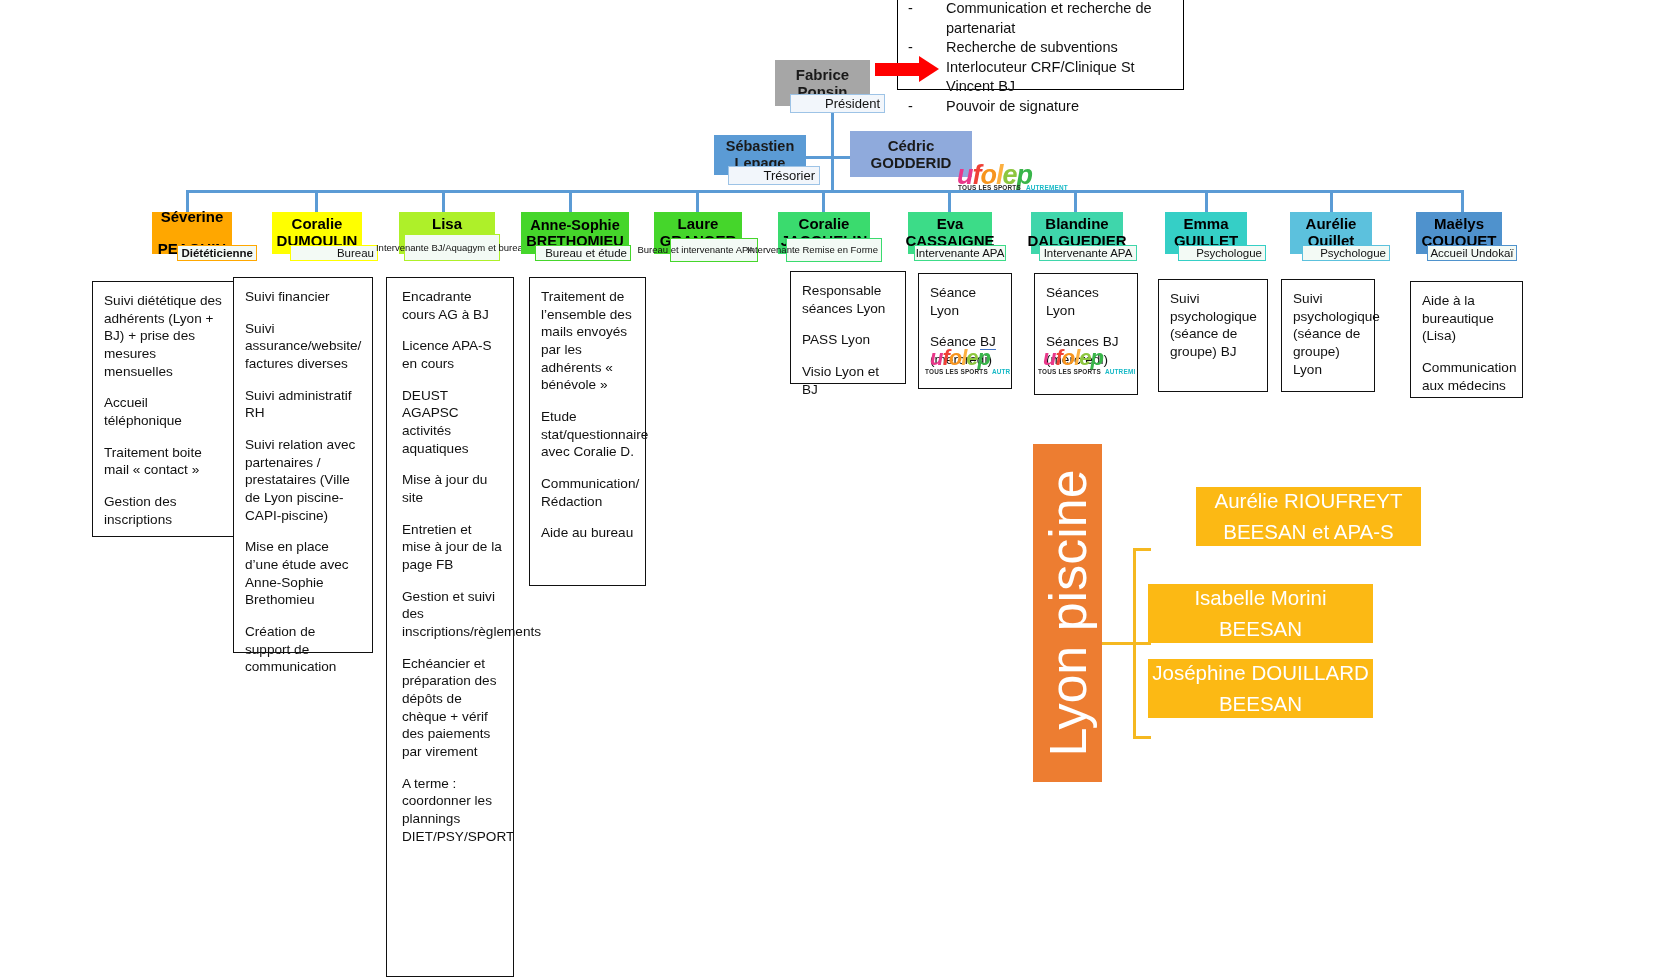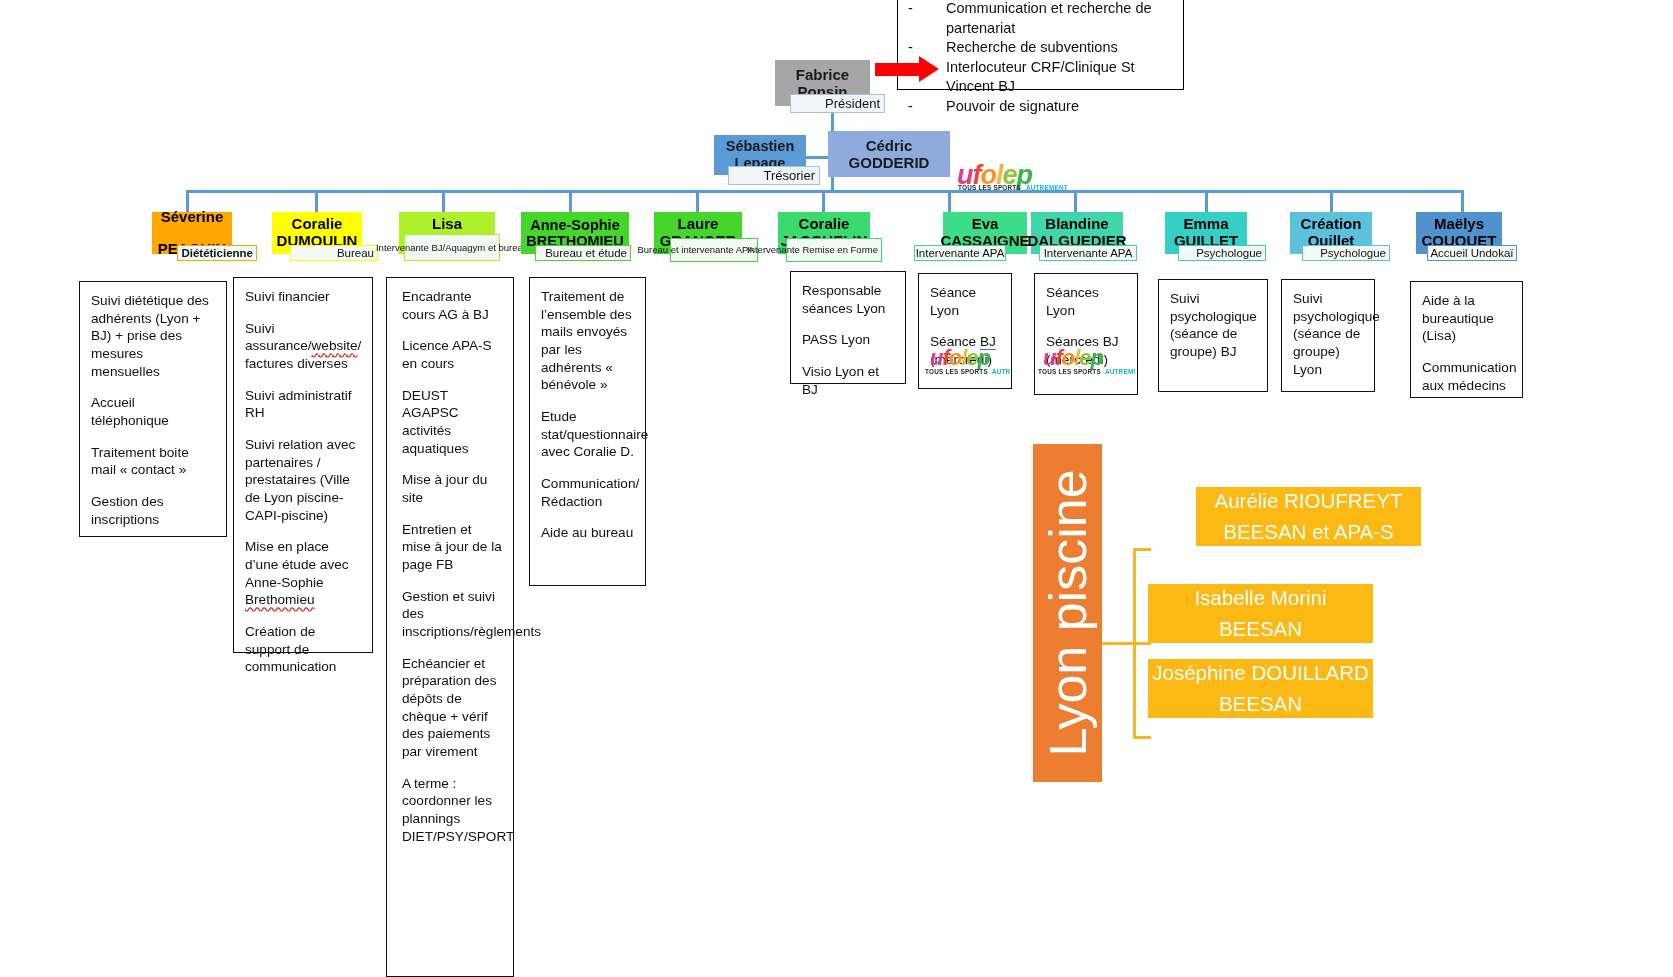--- a/index.html
+++ b/index.html
@@ -63,21 +63,21 @@
   }
   .role.sz2{font-size:9.5px;text-align:center;align-items:center;}
 
   
   .task{
     position:absolute;box-sizing:border-box;border:1.4px solid #111;background:#fff;
     padding:10px 11px;font-size:13.6px;line-height:1.30;color:#111;
   }
   .task p{margin:0 0 14px 0;}
   .task p:last-child{margin-bottom:0;}
-  .sq{ text-decoration:underline; text-decoration-color:#cc2b2b;
+  .sq{ text-decoration-color:#cc2b2b;
        text-decoration-style:wavy; text-underline-offset:2px;}
   .blu{color:#111;border-bottom:1.5px solid #4472c4;}
 
   
   .ufolep{position:absolute;font-weight:bold;font-style:italic;letter-spacing:-1px;
     white-space:nowrap;}
   .uf-l{display:inline-block;}
   .ufolep-sub{position:absolute;font-size:6.4px;font-weight:bold;font-style:normal;
     letter-spacing:.2px;white-space:nowrap;color:#2b2b2b;}
   .ufolep-sub .cyan{color:#17b9c6;}
@@ -135,21 +135,21 @@
   <div class="ln ln-h" style="left:800px;top:156px;width:34px;"></div>
 
   <div class="ln ln-h" style="left:831px;top:156px;width:25px;"></div>
 
   <div class="exec" style="left:714px;top:135px;width:92px;height:40px;background:#5b9bd5;font-size:14.5px;">
     <span class="l1">Sébastien</span>
     <span class="l2">Lepage</span>
   </div>
   <div class="tagbox" style="left:728px;top:166px;width:92px;height:19px;">Trésorier</div>
 
-  <div class="exec" style="left:828px;top:131px;width:122px;height:46px;background:#8faadc;font-size:15px;">
+  <div class="exec" style="left:850px;top:131px;width:122px;height:46px;background:#8faadc;font-size:15px;">
     <span class="l1">Cédric</span>
     <span class="l2">GODDERID</span>
   </div>
 
   <div class="ufolep" style="left:957px;top:160px;font-size:27px;">
     <span class="uf-l" style="color:#e9388a;">u</span><span class="uf-l" style="color:#ef4136;">f</span><span class="uf-l" style="color:#f7941e;">o</span><span class="uf-l" style="color:#fcb040;">l</span><span class="uf-l" style="color:#8dc63f;">e</span><span class="uf-l" style="color:#39b54a;">p</span>
   </div>
   <div class="ufolep-sub" style="left:958px;top:184px;">
     <span>TOUS LES SPORTS</span>
     <span class="cyan" style="margin-left:3px;">AUTREMENT</span>
@@ -199,51 +199,51 @@
     <span>GRANGER</span>
   </div>
   <div class="role sz2" style="left:670px;top:238px;width:88px;height:24px;border:1.5px solid #45d62b;text-align:right;align-items:flex-end;">Bureau et intervenante APA</div>
 
   <div class="staff" style="left:778px;top:212px;width:92px;height:42px;background:#3adb6e;">
     <span>Coralie</span>
     <span>JACQUELIN</span>
   </div>
   <div class="role sz2" style="left:786px;top:238px;width:96px;height:24px;border:1.5px solid #3adb6e;text-align:right;align-items:flex-end;">Intervenante Remise en Forme</div>
 
-  <div class="staff" style="left:908px;top:212px;width:84px;height:42px;background:#3cdc88;margin-left:35px;">
+  <div class="staff" style="left:908px;top:212px;width:84px;height:42px;background:#3cdc88;">
     <span>Eva</span>
     <span>CASSAIGNE</span>
   </div>
   <div class="role" style="left:914px;top:245px;width:92px;height:16px;border:1.5px solid #3cdc88;text-align:center;align-items:center;">Intervenante APA</div>
 
   <div class="staff" style="left:1031px;top:212px;width:92px;height:42px;background:#3fd6ab;">
     <span>Blandine</span>
     <span>DALGUEDIER</span>
   </div>
   <div class="role" style="left:1039px;top:245px;width:98px;height:16px;border:1.5px solid #3fd6ab;text-align:center;align-items:center;">Intervenante APA</div>
 
   <div class="staff" style="left:1165px;top:212px;width:82px;height:42px;background:#35cfc6;">
     <span>Emma</span>
     <span>GUILLET</span>
   </div>
   <div class="role" style="left:1178px;top:245px;width:88px;height:16px;border:1.5px solid #35cfc6;">Psychologue</div>
 
   <div class="staff" style="left:1290px;top:212px;width:82px;height:42px;background:#5cc1dd;">
-    <span>Création</span>
+    <span>Aurélie</span>
     <span>Quillet</span>
   </div>
   <div class="role" style="left:1302px;top:245px;width:88px;height:16px;border:1.5px solid #5cc1dd;">Psychologue</div>
 
   <div class="staff" style="left:1416px;top:212px;width:86px;height:42px;background:#4f92cd;">
     <span>Maëlys</span>
     <span>COUQUET</span>
   </div>
   <div class="role" style="left:1427px;top:245px;width:90px;height:16px;border:1.5px solid #4f92cd;text-align:center;align-items:center;">Accueil Undokaï</div>
 
-  <div class="task" style="left:79px;top:281px;width:148px;height:256px;">
+  <div class="task" style="left:92px;top:281px;width:148px;height:256px;">
     <p>Suivi diététique des adhérents (Lyon + BJ) + prise des mesures mensuelles</p>
     <p>Accueil téléphonique</p>
     <p>Traitement boite mail « contact »</p>
     <p>Gestion des inscriptions</p>
   </div>
 
   <div class="task" style="left:233px;top:277px;width:140px;height:376px;">
     <p>Suivi financier</p>
     <p>Suivi assurance/<span class="sq">website</span>/ factures diverses</p>
     <p>Suivi administratif RH</p>

